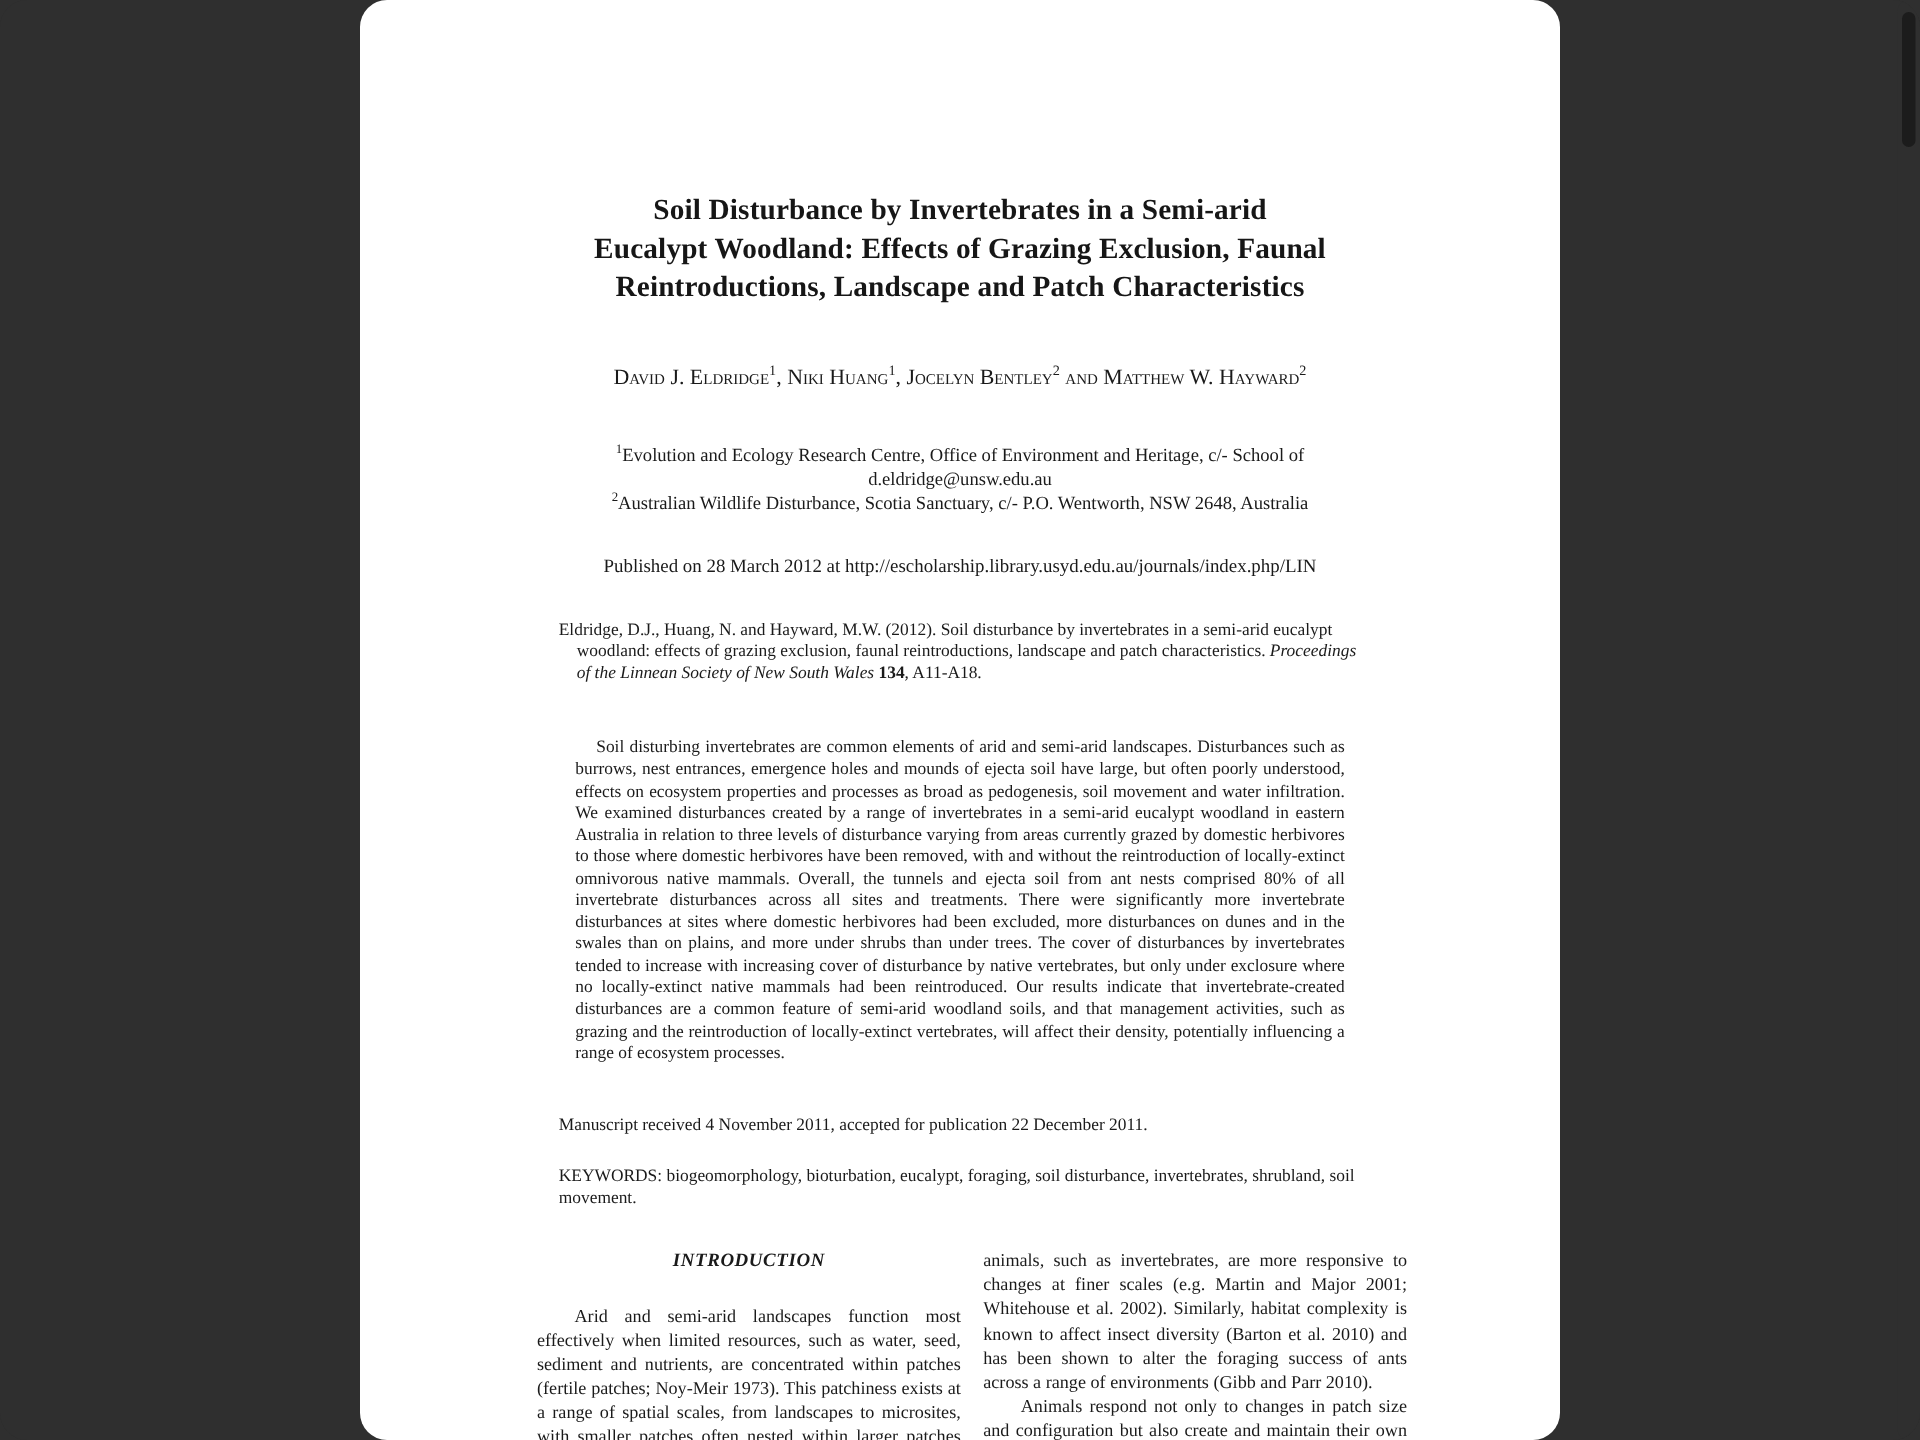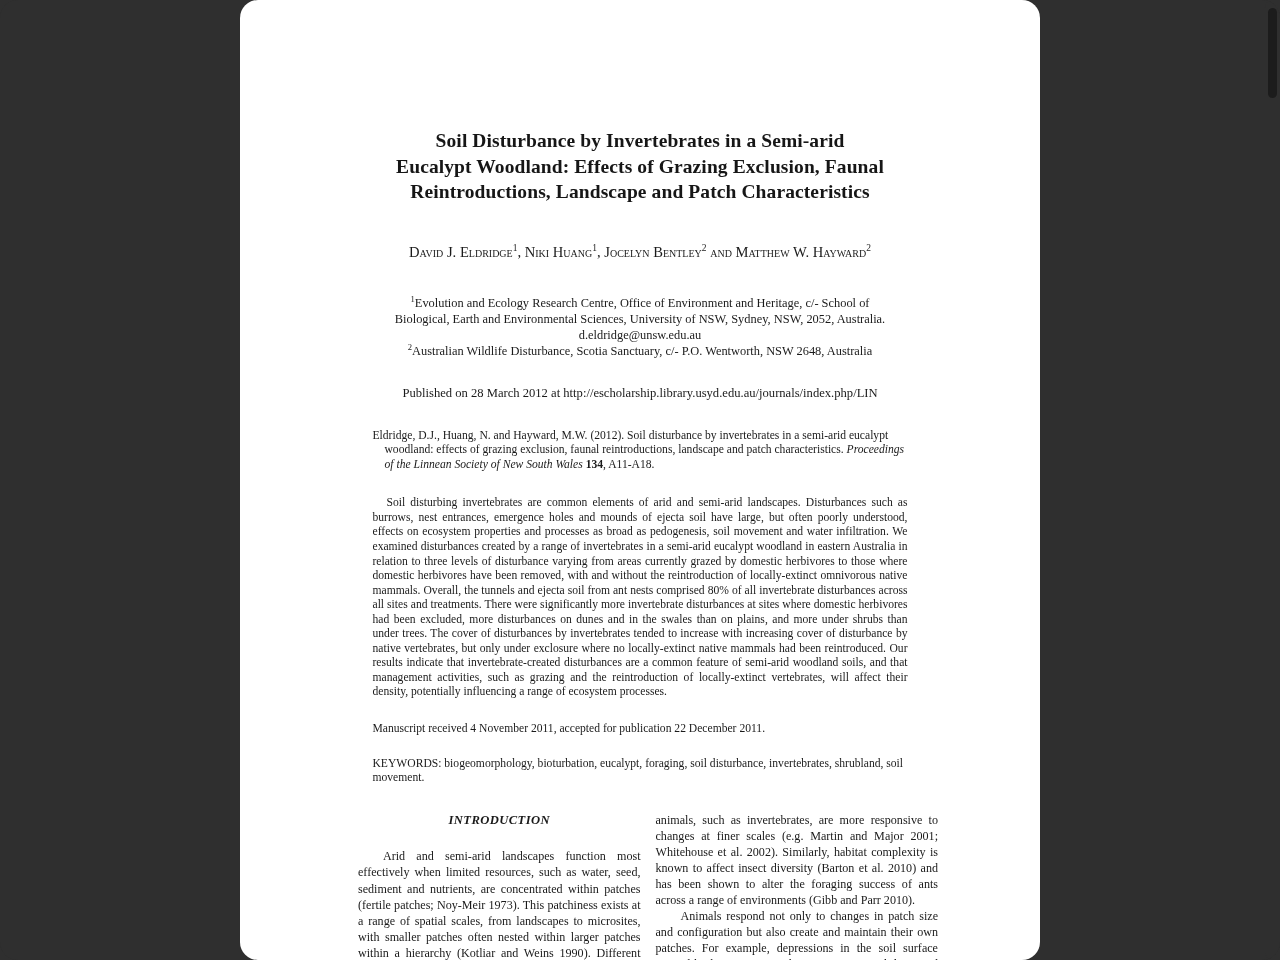--- a/index.html
+++ b/index.html
@@ -107,21 +107,21 @@
     text-indent: -12px;
     text-align: left;
   }
   .citation em { font-style: italic; }
   .citation b { font-weight: bold; }
 
   .abstract {
     padding-top: 24px;
   }
   .abstract p {
-    margin: 0;
+    margin: 11px;
     text-indent: 14px;
   }
 
   .manuscript {
     padding-top: 22px;
   }
   .manuscript p { margin: 0; text-align: left; }
 
   .keywords {
     padding-top: 20px;
@@ -185,21 +185,20 @@
       <h1 class="title">
         <span>Soil Disturbance by Invertebrates in a Semi-arid</span><br>
         <span>Eucalypt Woodland: Effects of Grazing Exclusion, Faunal</span><br>
         <span>Reintroductions, Landscape and Patch Characteristics</span>
       </h1>
 
       <p class="authors"><span>David J. Eldridge</span><sup>1</sup><span>, </span><span>Niki Huang</span><sup>1</sup><span>, </span><span>Jocelyn Bentley</span><sup>2</sup><span> and </span><span>Matthew W. Hayward</span><sup>2</sup></p>
 
       <div class="affil-block">
         <p class="affil"><sup>1</sup><span>Evolution and Ecology Research Centre, Office of Environment and Heritage, c/- School of</span></p>
-        <p class="affil">Biological, Earth and Environmental Sciences, University of NSW, Sydney, NSW, 2052, Australia.</p>
         <p class="email">d.eldridge@unsw.edu.au</p>
         <p class="affil"><sup>2</sup><span>Australian Wildlife Disturbance, Scotia Sanctuary, c/- P.O. Wentworth, NSW 2648, Australia</span></p>
       </div>
 
       <p class="published">Published on 28 March 2012 at http://escholarship.library.usyd.edu.au/journals/index.php/LIN</p>
 
       <div class="indent-block citation">
         <p><span>Eldridge, D.J., Huang, N. and Hayward, M.W. (2012). Soil disturbance by invertebrates in a semi-arid eucalypt woodland: effects of grazing exclusion, faunal reintroductions, landscape and patch characteristics. </span><em>Proceedings of the Linnean Society of New South Wales</em><b> 134</b><span>, A11-A18.</span></p>
       </div>
 

